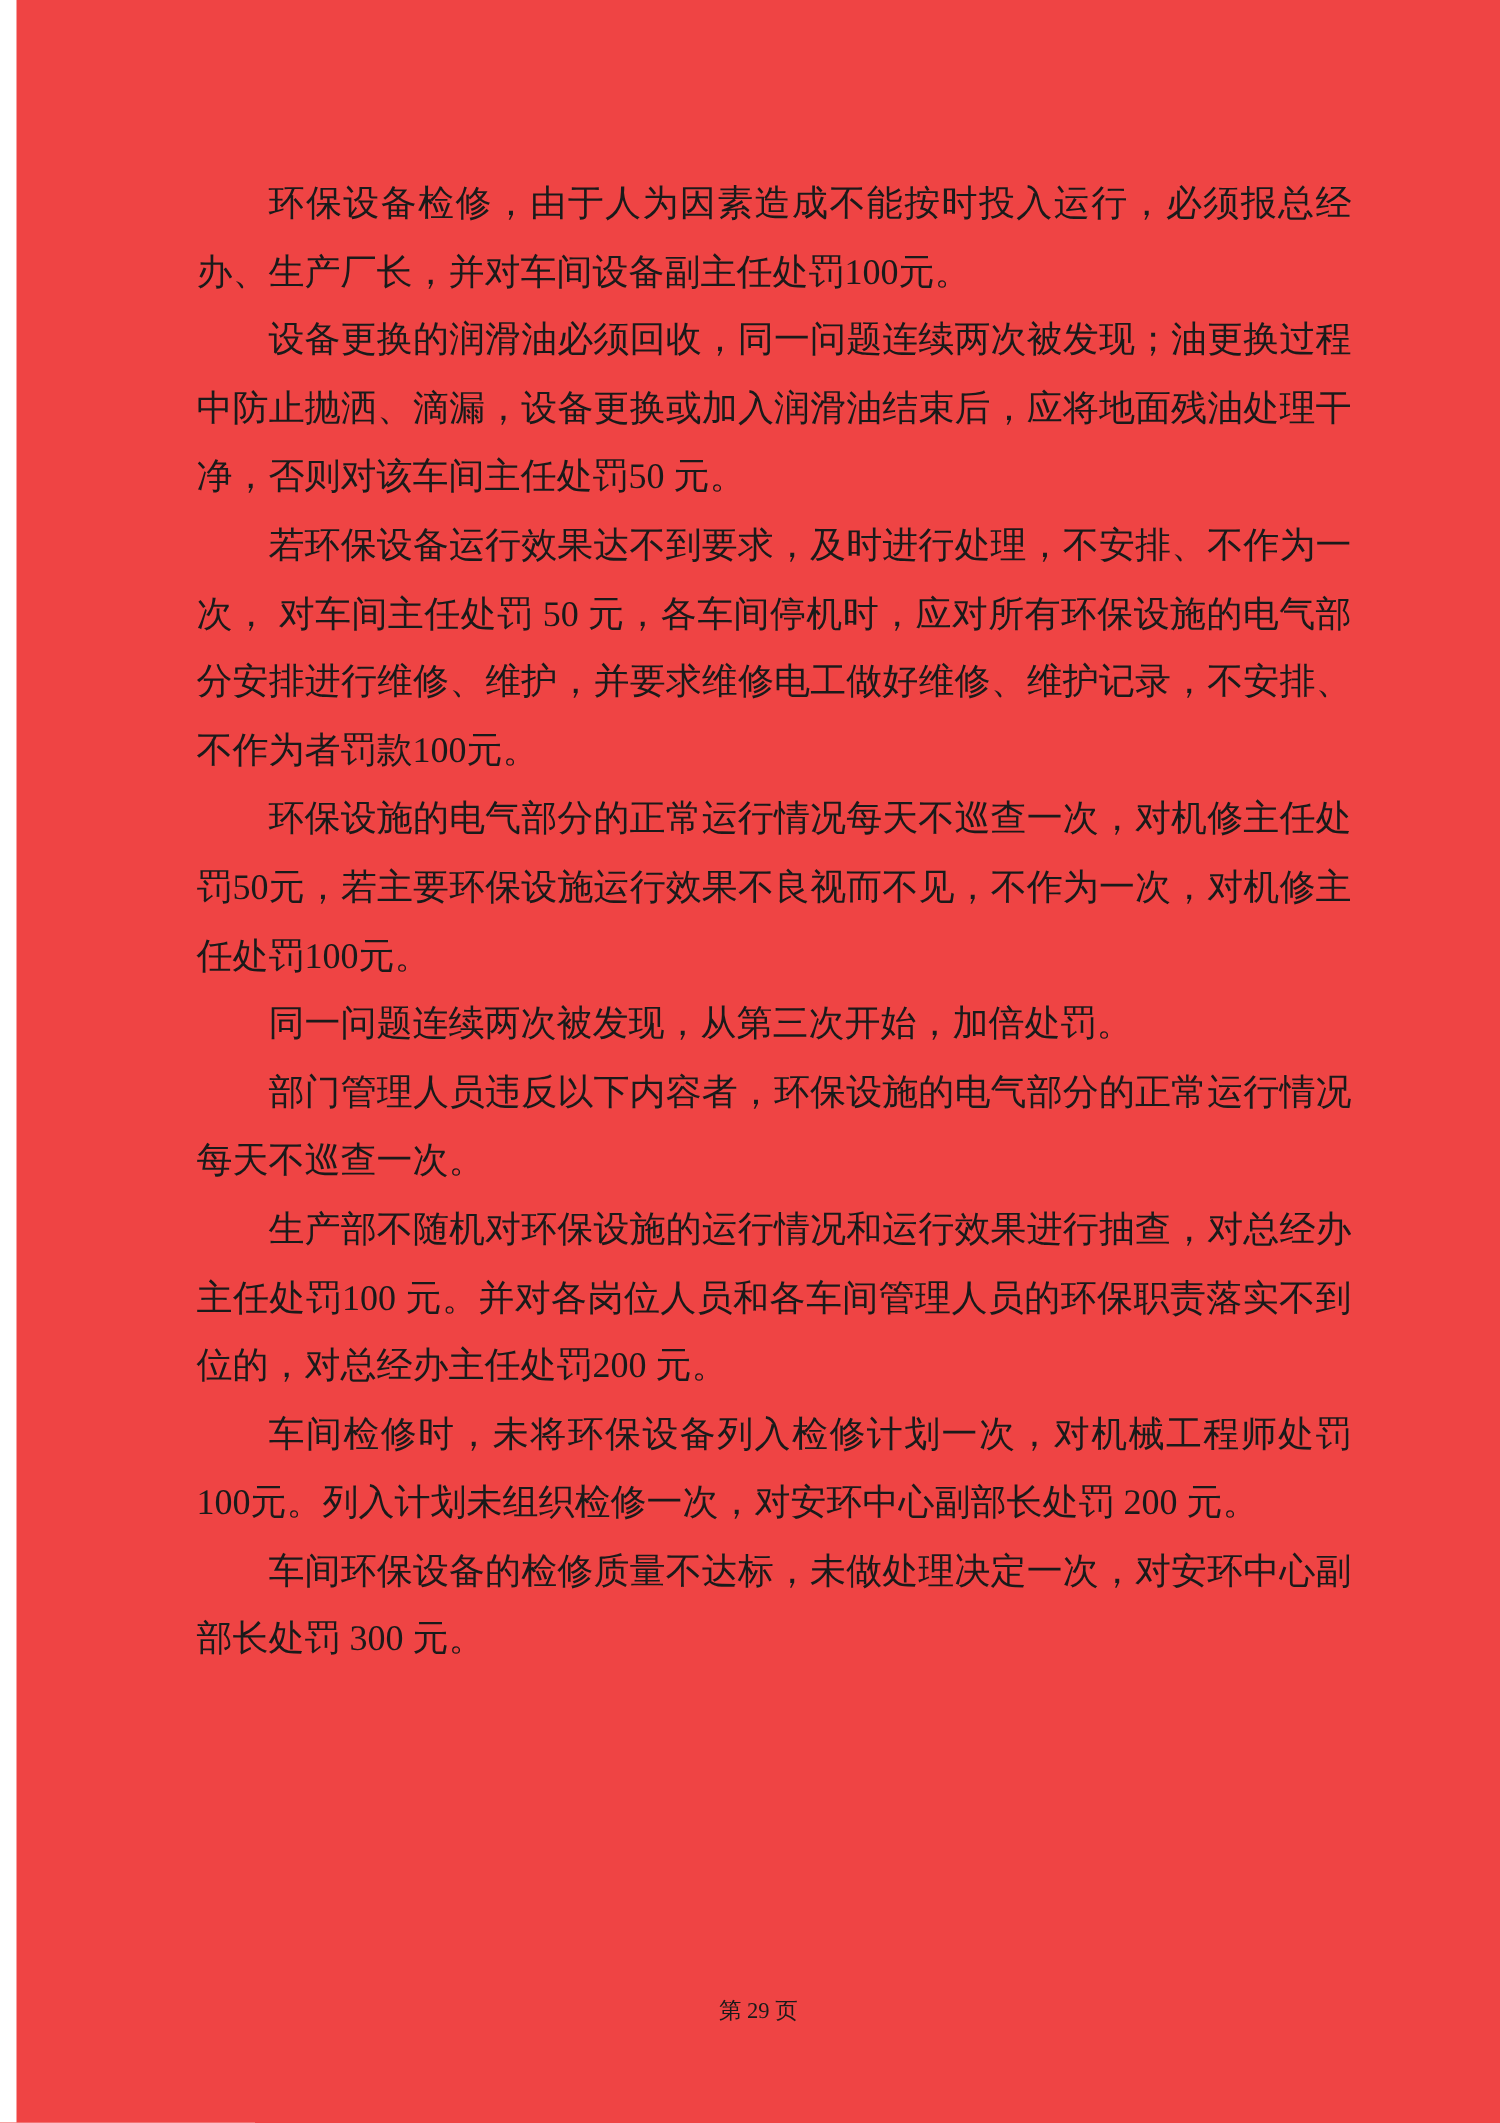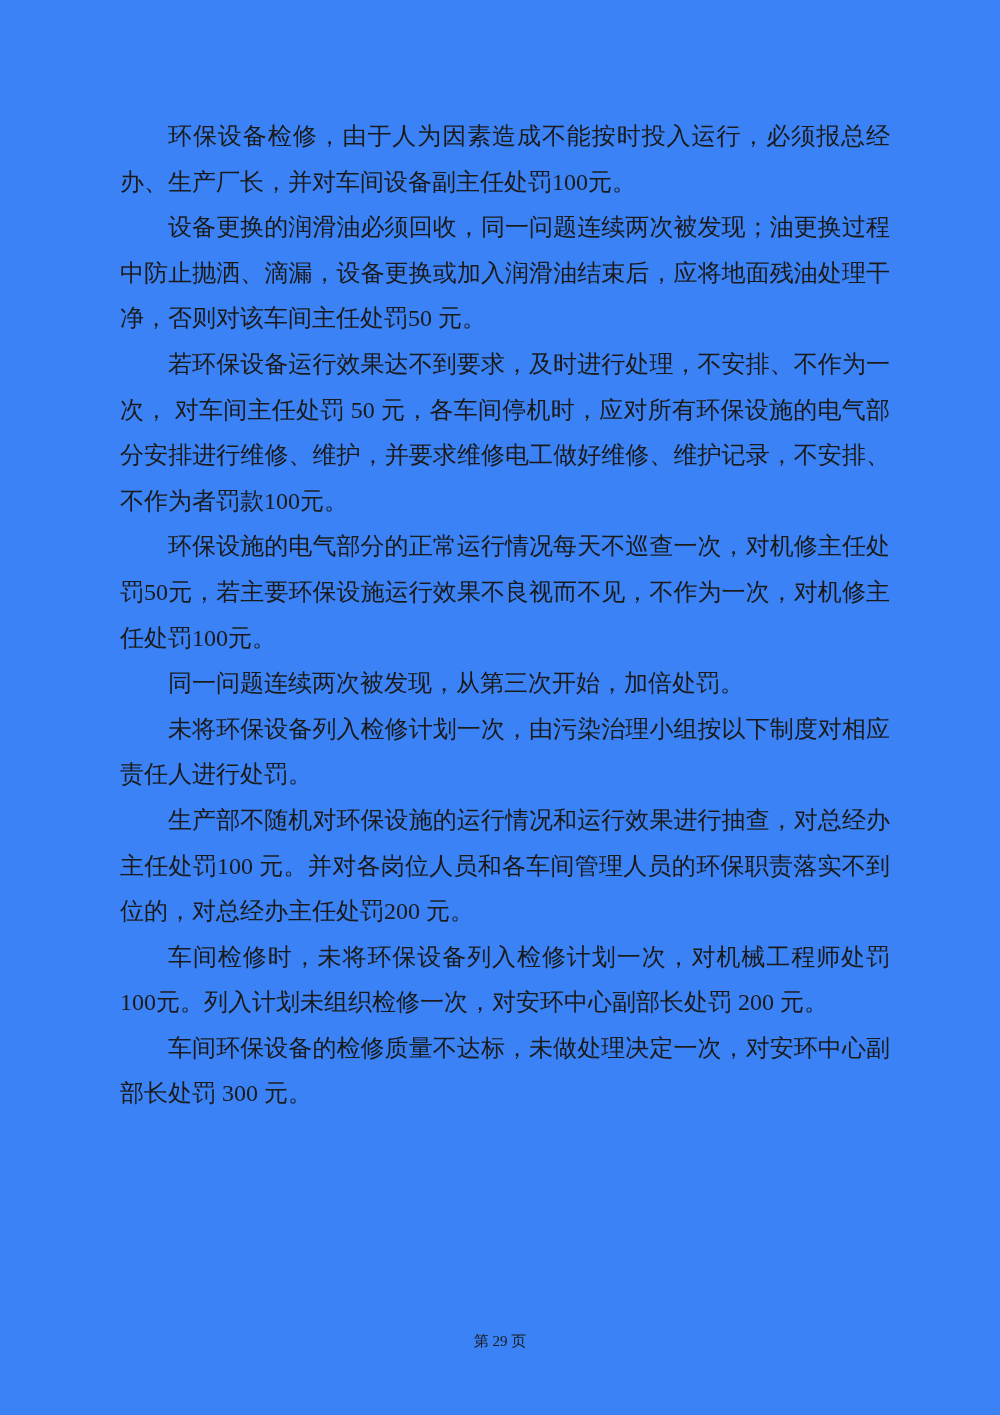--- a/index.html
+++ b/index.html
@@ -10,21 +10,22 @@
     width: 1000px;
     height: 1415px;
     background: #ffffff;
     position: relative;
     overflow: hidden;
     font-family: "Liberation Serif", "DejaVu Serif", serif;
   }
   .page {
     position: absolute;
     inset: 0;
-    background: #3b82f6;
+    background: #ef4444;
+    margin-left: 11px;
   }
   .text-block {
     position: absolute;
     left: 120px;
     top: 114px;
     width: 770px;
   }
   .para {
     margin: 0;
     padding: 0;
@@ -53,21 +54,21 @@
 </head>
 <body>
 
 <div class="page">
   <div class="text-block">
     <p class="para">环保设备检修，由于人为因素造成不能按时投入运行，必须报总经办、生产厂长，并对车间设备副主任处罚100元。</p>
     <p class="para">设备更换的润滑油必须回收，同一问题连续两次被发现；油更换过程中防止抛洒、滴漏，设备更换或加入润滑油结束后，应将地面残油处理干净，否则对该车间主任处罚50 元。</p>
     <p class="para">若环保设备运行效果达不到要求，及时进行处理，不安排、不作为一次， 对车间主任处罚 50 元，各车间停机时，应对所有环保设施的电气部分安排进行维修、维护，并要求维修电工做好维修、维护记录，不安排、不作为者罚款100元。</p>
     <p class="para">环保设施的电气部分的正常运行情况每天不巡查一次，对机修主任处罚50元，若主要环保设施运行效果不良视而不见，不作为一次，对机修主任处罚100元。</p>
     <p class="para">同一问题连续两次被发现，从第三次开始，加倍处罚。</p>
-    <p class="para">未将环保设备列入检修计划一次，由污染治理小组按以下制度对相应责任人进行处罚。</p>
+    <p class="para">部门管理人员违反以下内容者，环保设施的电气部分的正常运行情况每天不巡查一次。</p>
     <p class="para">生产部不随机对环保设施的运行情况和运行效果进行抽查，对总经办主任处罚100 元。并对各岗位人员和各车间管理人员的环保职责落实不到位的，对总经办主任处罚200 元。</p>
     <p class="para">车间检修时，未将环保设备列入检修计划一次，对机械工程师处罚100元。列入计划未组织检修一次，对安环中心副部长处罚 200 元。</p>
     <p class="para">车间环保设备的检修质量不达标，未做处理决定一次，对安环中心副部长处罚 300 元。</p>
   </div>
 
   <div class="footer">
     <span class="page-number">第 29 页</span>
   </div>
 </div>
 

